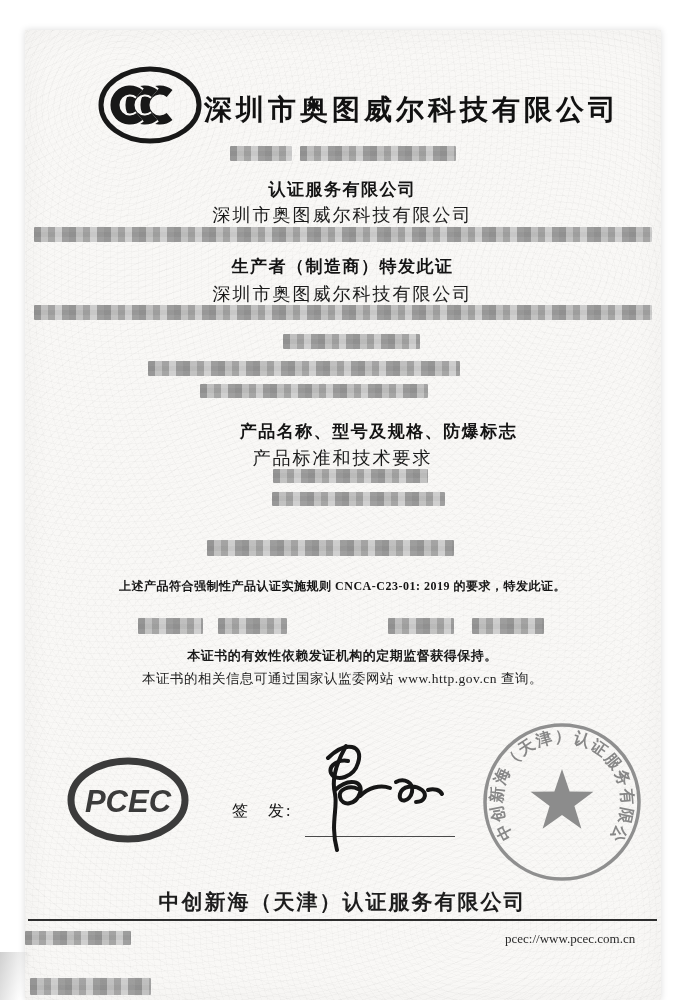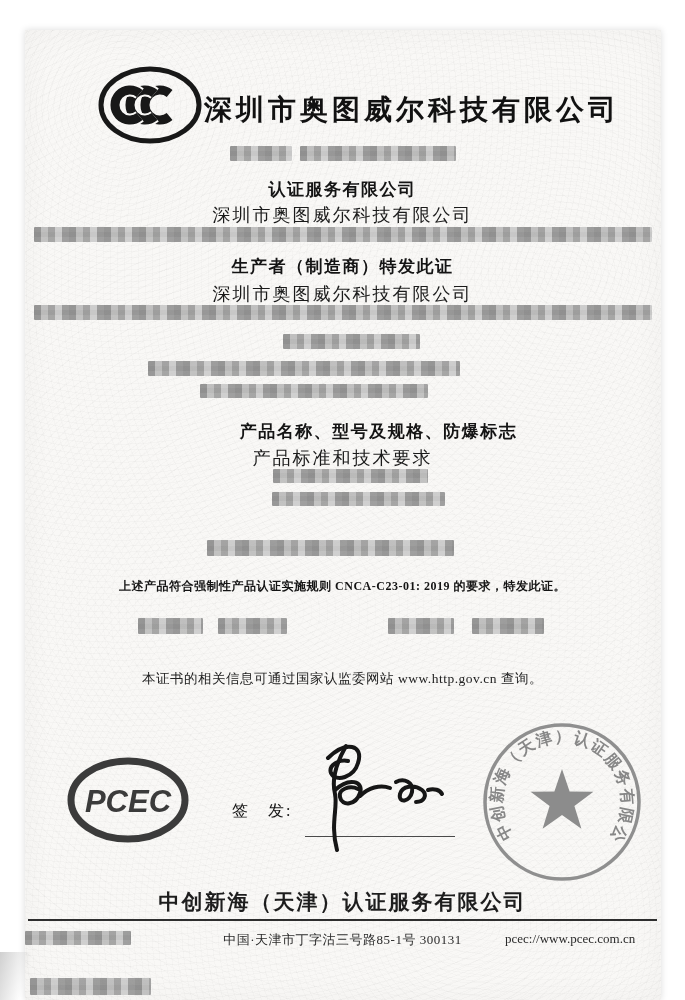--- a/index.html
+++ b/index.html
@@ -101,20 +101,21 @@
 
   <div class="redact" style="left:207px;top:540px;width:247px;height:16px;"></div>
 
   <div class="abs ctr statement" style="top:578px;">上述产品符合强制性产品认证实施规则 CNCA-C23-01: 2019 的要求，特发此证。</div>
 
   <div class="redact" style="left:138px;top:618px;width:65px;height:16px;"></div>
   <div class="redact" style="left:218px;top:618px;width:69px;height:16px;"></div>
   <div class="redact" style="left:388px;top:618px;width:66px;height:16px;"></div>
   <div class="redact" style="left:472px;top:618px;width:72px;height:16px;"></div>
 
+  <div class="abs ctr note-bold" style="top:647px;">本证书的有效性依赖发证机构的定期监督获得保持。</div>
   <div class="abs ctr note" style="top:670px;">本证书的相关信息可通过国家认监委网站 www.http.gov.cn 查询。</div>
 
   <svg class="abs" style="left:64px;top:754px;" width="128" height="92" viewBox="0 0 128 92">
     <ellipse cx="64" cy="46" rx="57" ry="39" fill="none" stroke="#3b3b3b" stroke-width="7"></ellipse>
     <text x="64" y="58" text-anchor="middle" font-family="Liberation Sans, sans-serif" font-size="31" font-weight="bold" font-style="italic" fill="#3b3b3b">PCEC</text>
   </svg>
 
   <div class="abs sign-label" style="left:232px;top:801px;">签　发:</div>
   <div class="sign-line"></div>
 
@@ -135,17 +136,16 @@
     <path id="stampArc" d="M 34.9 118.4 A 60 60 0 1 1 133.1 118.4" fill="none" stroke="none"></path>
     <text font-family="Liberation Sans, sans-serif" font-size="16" font-weight="bold" fill="#878787">
       <textPath href="#stampArc" startOffset="0" textLength="281">中创新海（天津）认证服务有限公司</textPath>
     </text>
   </svg>
 
   <div class="abs ctr company" style="top:888px;">中创新海（天津）认证服务有限公司</div>
   <div class="rule"></div>
 
   <div class="redact" style="left:25px;top:931px;width:106px;height:14px;"></div>
-  <div class="abs ctr footer-center" style="top:931px;">中国·天津市丁字沽三号路85-1号  300131</div>
   <div class="abs footer-right" style="left:505px;top:931px;">pcec://www.pcec.com.cn</div>
 
   <div class="redact" style="left:30px;top:978px;width:121px;height:17px;"></div>
 </div>
 
 </body></html>

